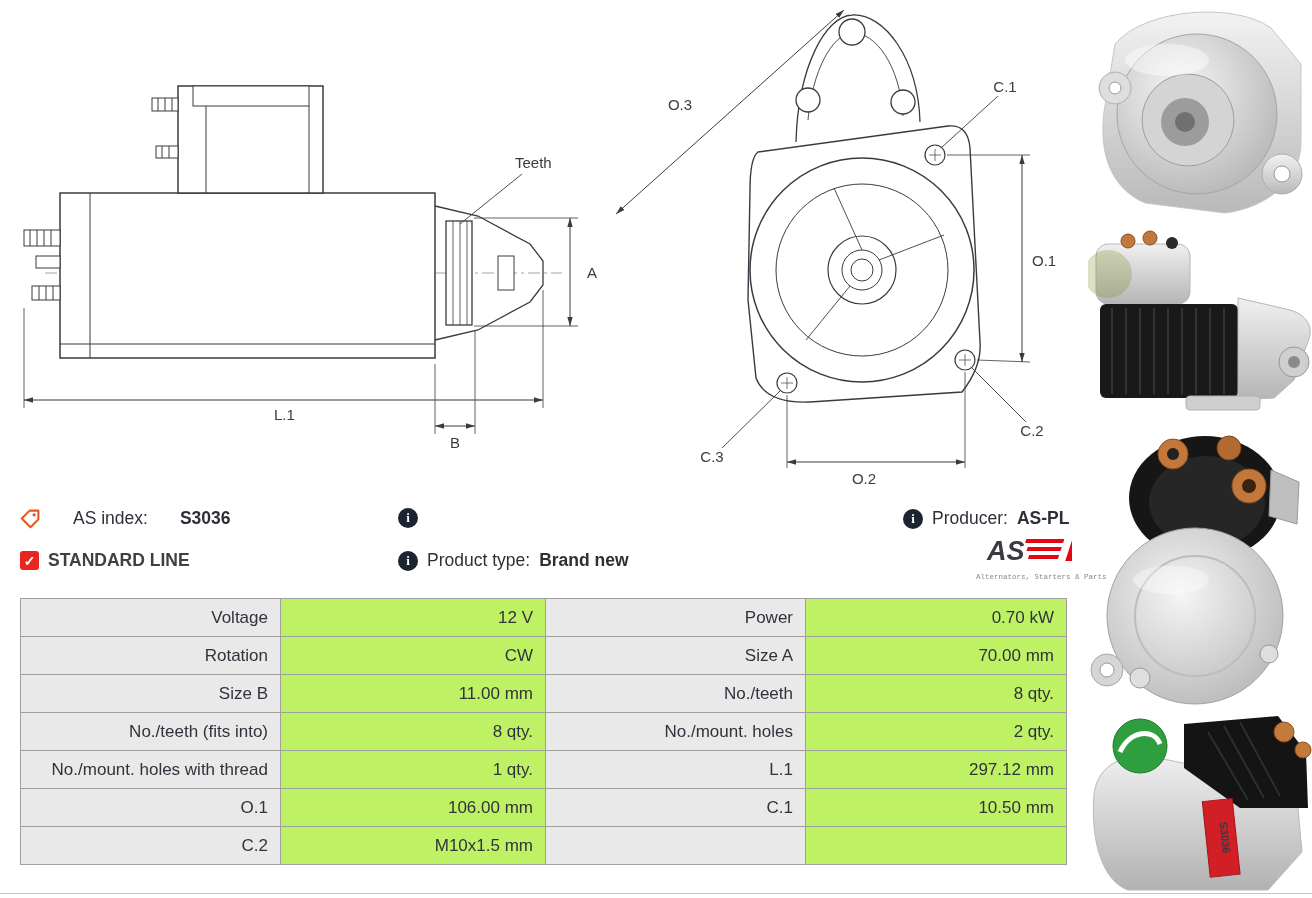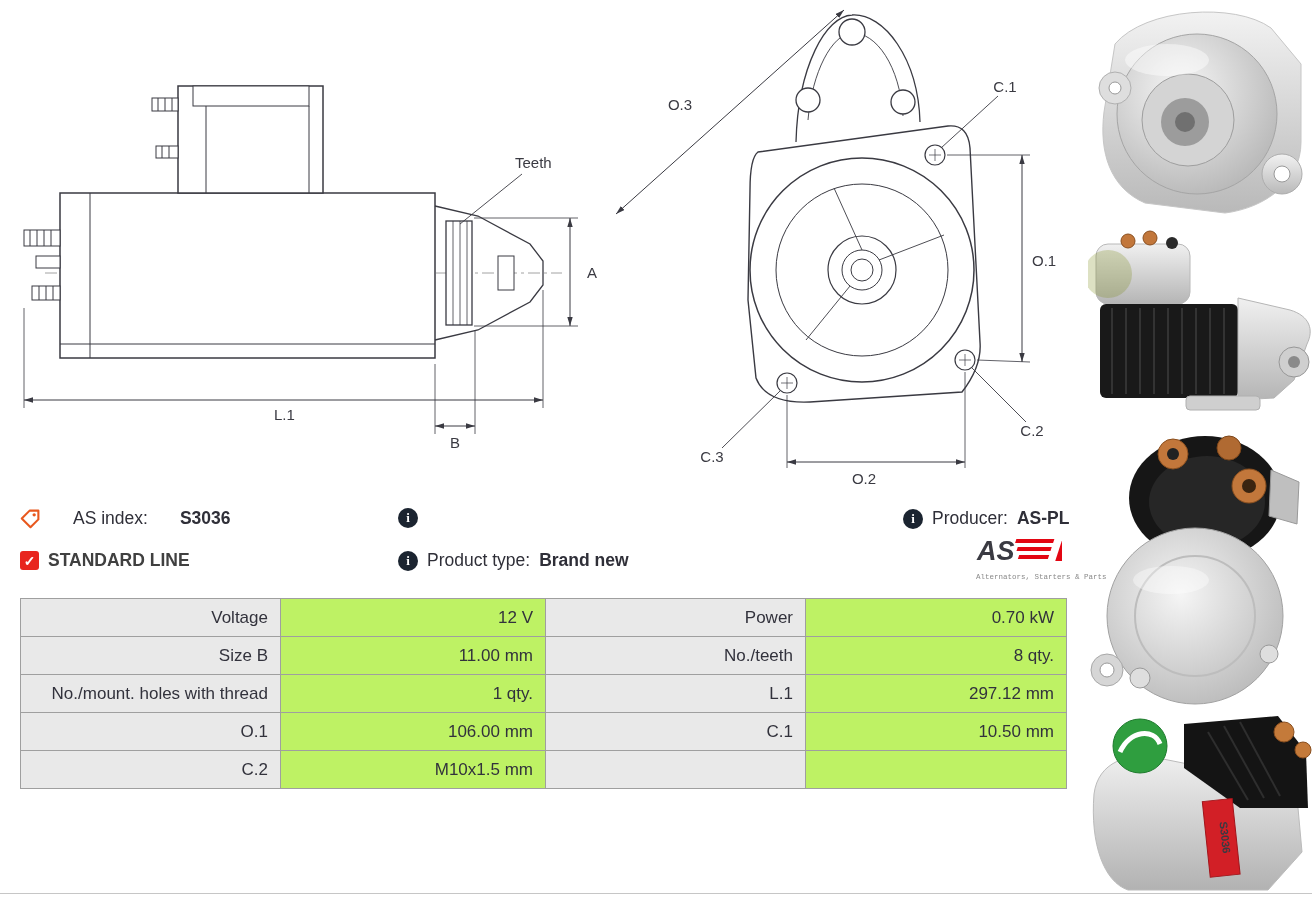--- a/index.html
+++ b/index.html
@@ -16,21 +16,21 @@
   .info-icon { width:20px; height:20px; min-width:20px; border-radius:50%; background:#1b2430;
                color:#fff; font-weight:bold; font-size:13px; display:flex; align-items:center;
                justify-content:center; font-family:"Liberation Serif", serif; }
   .bold { font-weight:bold; }
   .red  { color:#404040; font-weight:bold; }
   .check-icon { width:19px; height:19px; min-width:19px; background:#e8251e; border-radius:3px;
                 display:flex; align-items:center; justify-content:center; color:#fff;
                 font-size:14px; font-weight:bold; }
 
   
-  .aspl-logo { position:absolute; left:976px; top:534px; width:96px; text-align:left; }
+  .aspl-logo { position:absolute; left:976px; top:534px; width:96px; text-align:right; }
   .aspl-sub { font-size:7.5px; color:#8a8a8a; margin-top:1px; white-space:nowrap;font-family:Liberation Mono, monospace; }
 
   
   table.spec { position:absolute; left:20px; top:598px; width:1046px;
                border-collapse:collapse; font-size:17px; table-layout:fixed; color:#32323c; }
   table.spec td { border:1px solid #9f9f9f; padding:6px 12px; text-align:right;
                   vertical-align:middle; height:38px; line-height:1.25; }
   td.lbl { background:#e9e9e9; }
   td.val { background:#bef264; }
   td.c-narrow { padding-left:60px;margin-top:38px; }
@@ -327,26 +327,38 @@
         <col style="width:261px">
       </colgroup>
     <tbody>
       <tr>
         <td class="lbl">Voltage</td>
         <td class="val">12 V</td>
         <td class="lbl">Power</td>
         <td class="val">0.70 kW</td>
       </tr>
       <tr>
+        <td class="lbl">Rotation</td>
+        <td class="val">CW</td>
+        <td class="lbl">Size A</td>
+        <td class="val">70.00 mm</td>
+      </tr>
+      <tr>
         <td class="lbl">Size B</td>
         <td class="val">11.00 mm</td>
         <td class="lbl">No./teeth</td>
         <td class="val">8 qty.</td>
       </tr>
       <tr>
+        <td class="lbl">No./teeth (fits into)</td>
+        <td class="val">8 qty.</td>
+        <td class="lbl">No./mount. holes</td>
+        <td class="val">2 qty.</td>
+      </tr>
+      <tr>
         <td class="lbl c-narrow">No./mount. holes with thread</td>
         <td class="val">1 qty.</td>
         <td class="lbl">L.1</td>
         <td class="val">297.12 mm</td>
       </tr>
       <tr>
         <td class="lbl">O.1</td>
         <td class="val">106.00 mm</td>
         <td class="lbl">C.1</td>
         <td class="val">10.50 mm</td>

